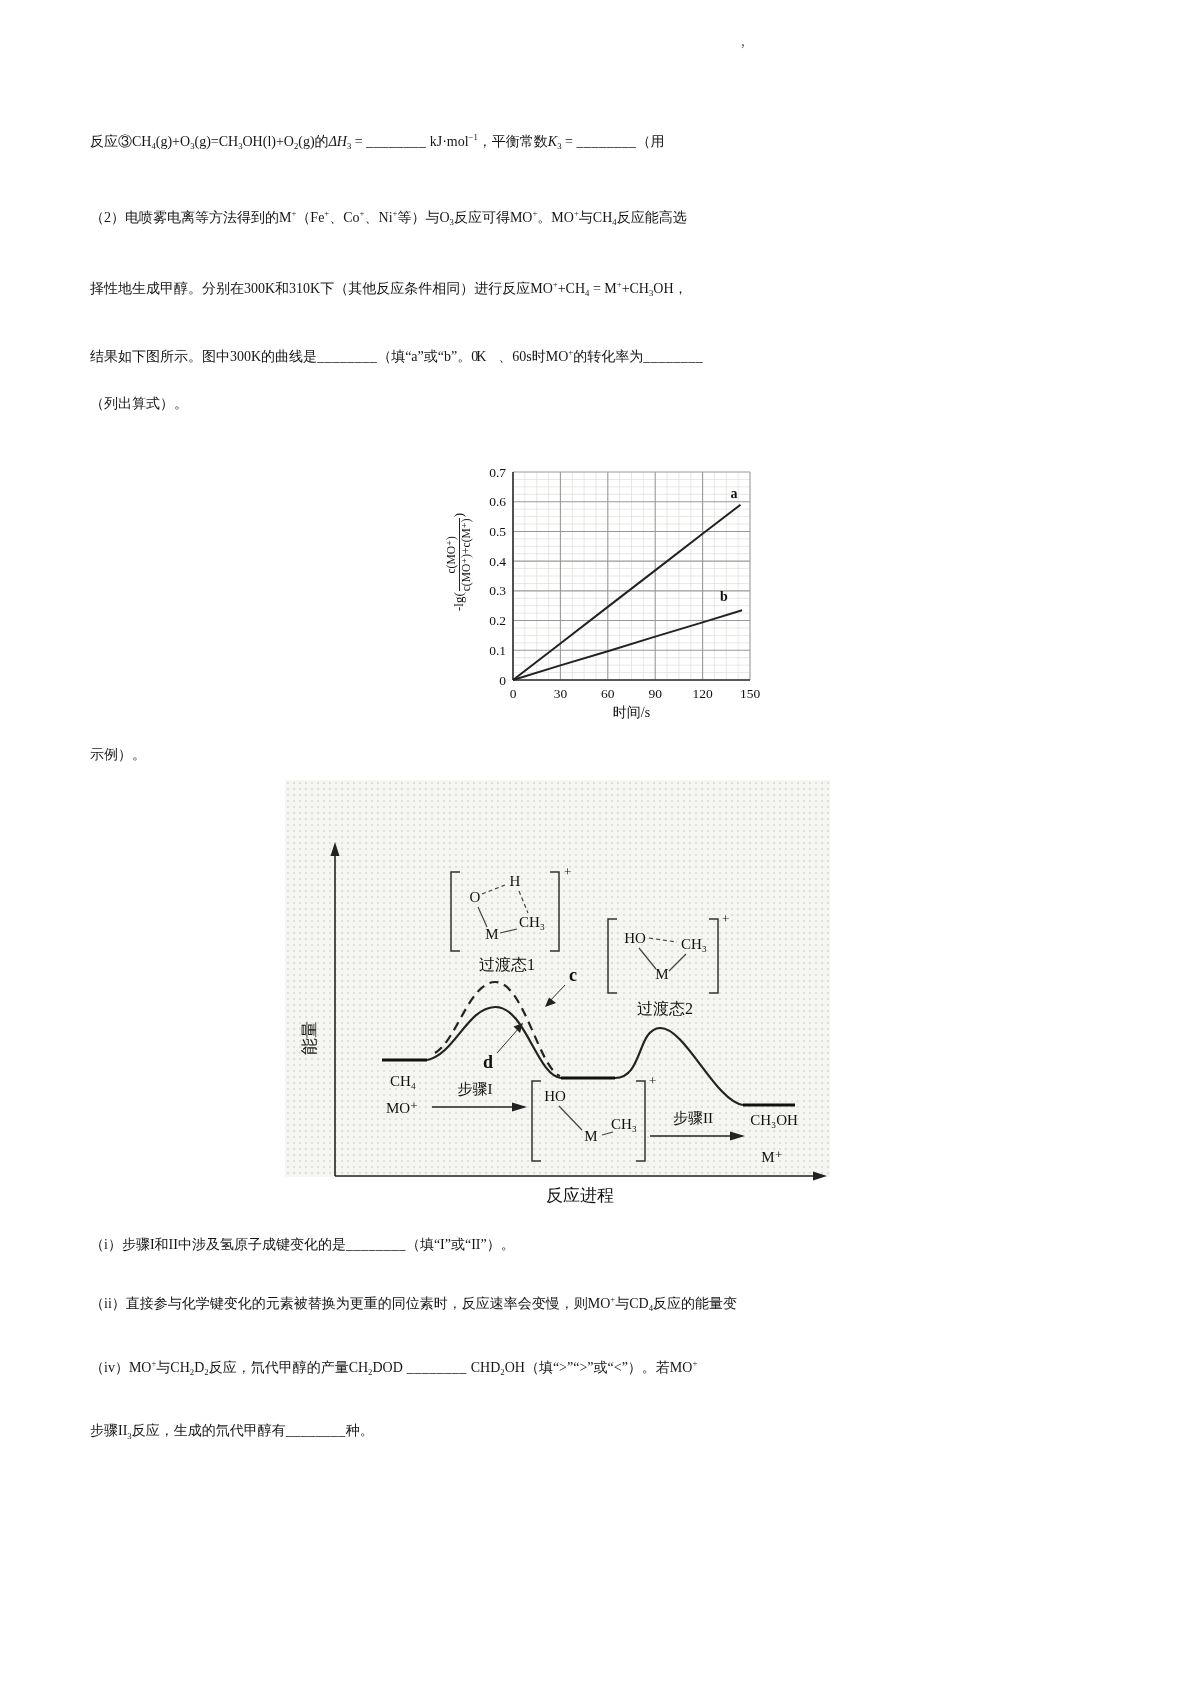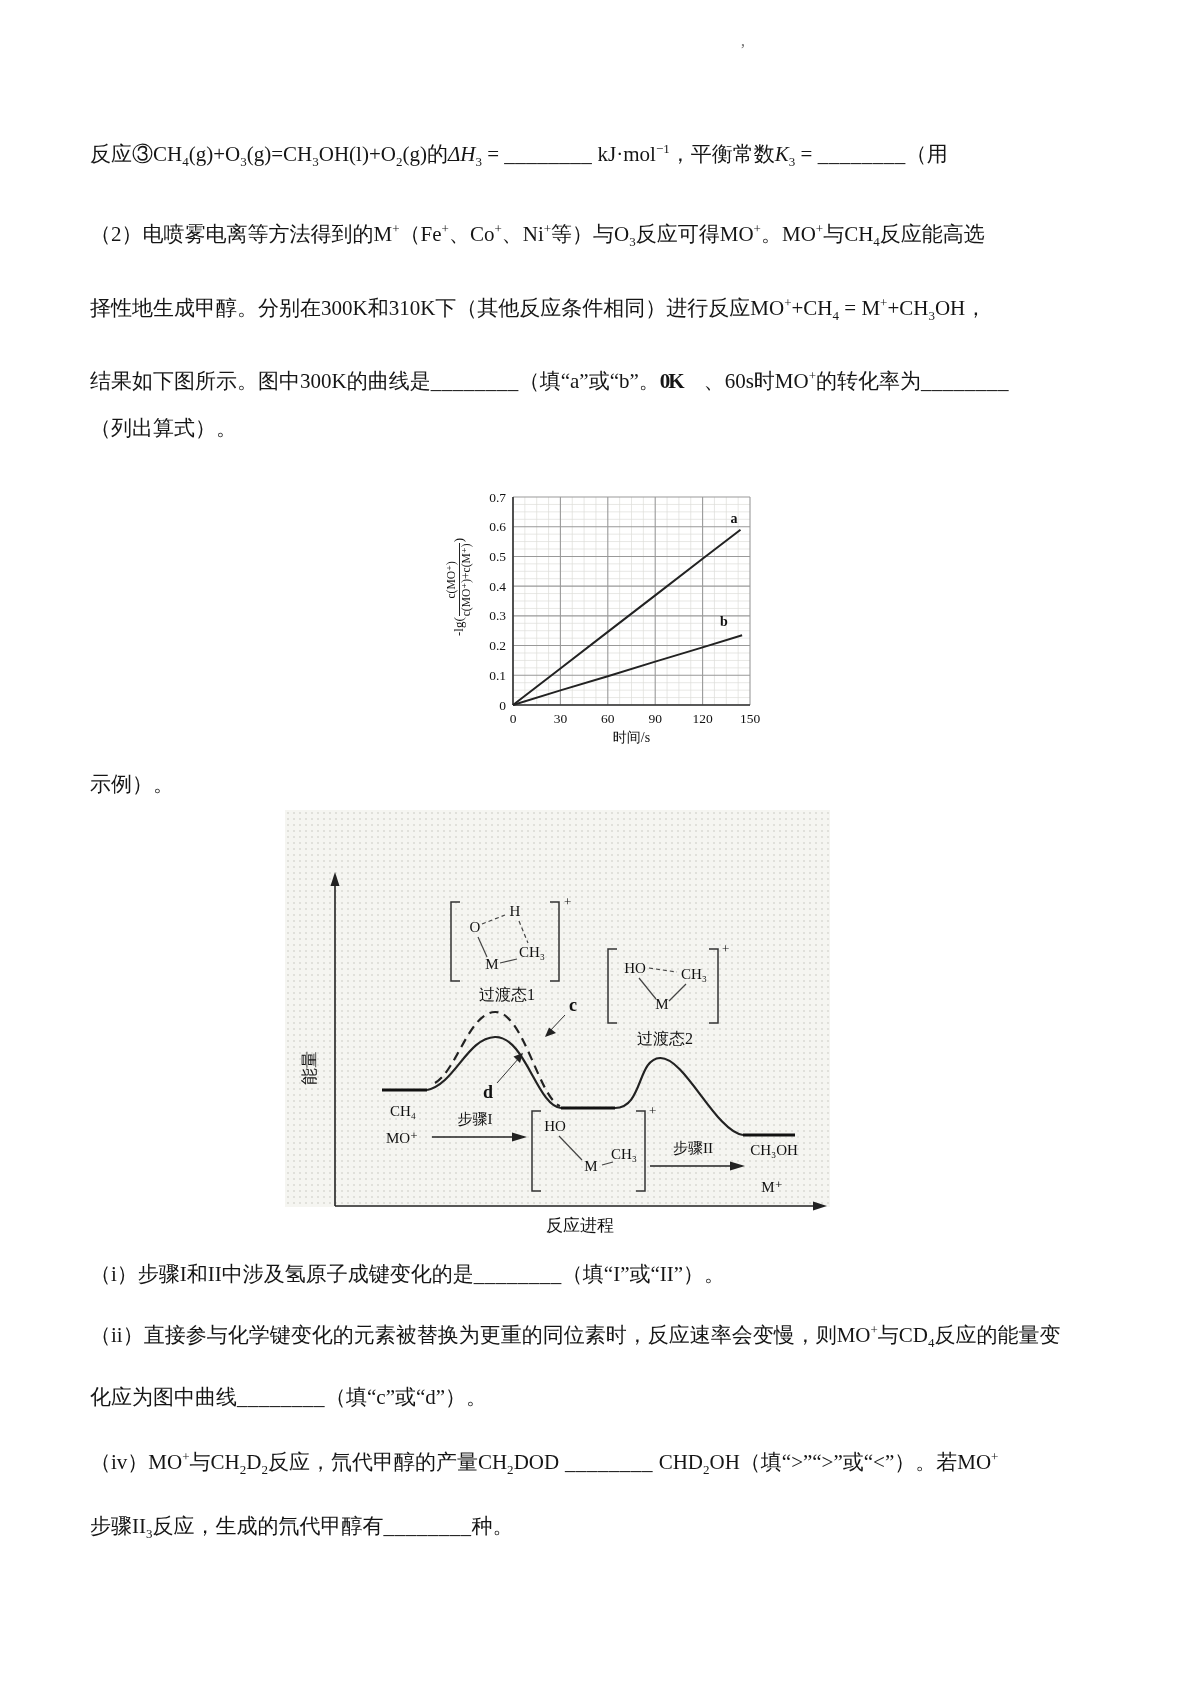--- a/index.html
+++ b/index.html
@@ -7,24 +7,24 @@
     position:relative;
     width:1200px;height:1698px;
     margin:0 auto;
     background:#ffffff;
     box-sizing:border-box;
     padding:118px 90px 40px 90px;
     font-family:"Liberation Serif","DejaVu Serif",serif;
     color:#151515;
     overflow:hidden;
   }
-  .line{font-size:21px;line-height:31px;margin:15px 0 30px 0;white-space:nowrap;}
+  .line{font-size:14px;line-height:31px;margin:4px 0 30px 0;white-space:nowrap;}
   .line sub,.line sup{font-size:0.62em;}
   .line em{font-style:italic;}
-  .line strong{font-weight:bold;letter-spacing:-2px;}
+  .line strong{font-weight:normal;letter-spacing:-2px;}
   .blank{letter-spacing:0.5px;}
   .mb36{margin-bottom:36px;}.mb28{margin-bottom:28px;}.mb16{margin-bottom:16px;}
   .mb14{margin-bottom:14px;}.mb24{margin-bottom:24px;}.mb26{margin-bottom:26px;}.mb0{margin-bottom:0;font-family:Liberation Serif, serif;}
   .stray{position:absolute;left:740px;top:40px;color:#777;font-size:17px;}
 
   
   .chart-wrap{
     position:relative;width:370px;height:302px;
     margin:8px 0 10px 330px;
     background-image:radial-gradient(#eceae6 0.6px, transparent 0.7px);
@@ -230,16 +230,15 @@
       <text x="270" y="321" text-anchor="middle" class="t15">HO</text>
       <text x="306" y="361" text-anchor="middle" class="t15">M</text>
       <text x="339" y="349" text-anchor="middle" class="t15">CH₃</text>
       <line x1="274" y1="326" x2="297" y2="350" class="bond"></line>
       <line x1="317" y1="355" x2="328" y2="352" class="bond"></line>
     </svg>
   </div>
 
   <p class="line mb24"><span>（i）步骤I和II中涉及氢原子成键变化的是</span><span class="blank">________</span><span>（填“I”或“II”）。</span></p>
   <p class="line mb24"><span>（ii）直接参与化学键变化的元素被替换为更重的同位素时，反应速率会变慢，则MO</span><sup>+</sup><span>与CD</span><sub>4</sub><span>反应的能量变</span></p>
-  <p class="line mb28"><span>化应为图中曲线</span><span class="blank">________</span><span>（填“c”或“d”）。</span></p>
   <p class="line mb26"><span>（iv）MO</span><sup>+</sup><span>与CH</span><sub>2</sub><span>D</span><sub>2</sub><span>反应，氘代甲醇的产量CH</span><sub>2</sub><span>DOD</span><span class="blank"> ________ </span><span>CHD</span><sub>2</sub><span>OH（填“&gt;”“&gt;”或“&lt;”）。若MO</span><sup>+</sup></p>
   <p class="line mb0"><span>步骤II</span><sub>3</sub><span>反应，生成的氘代甲醇有</span><span class="blank">________</span><span>种。</span></p>
 </div>
 
 </body></html>

